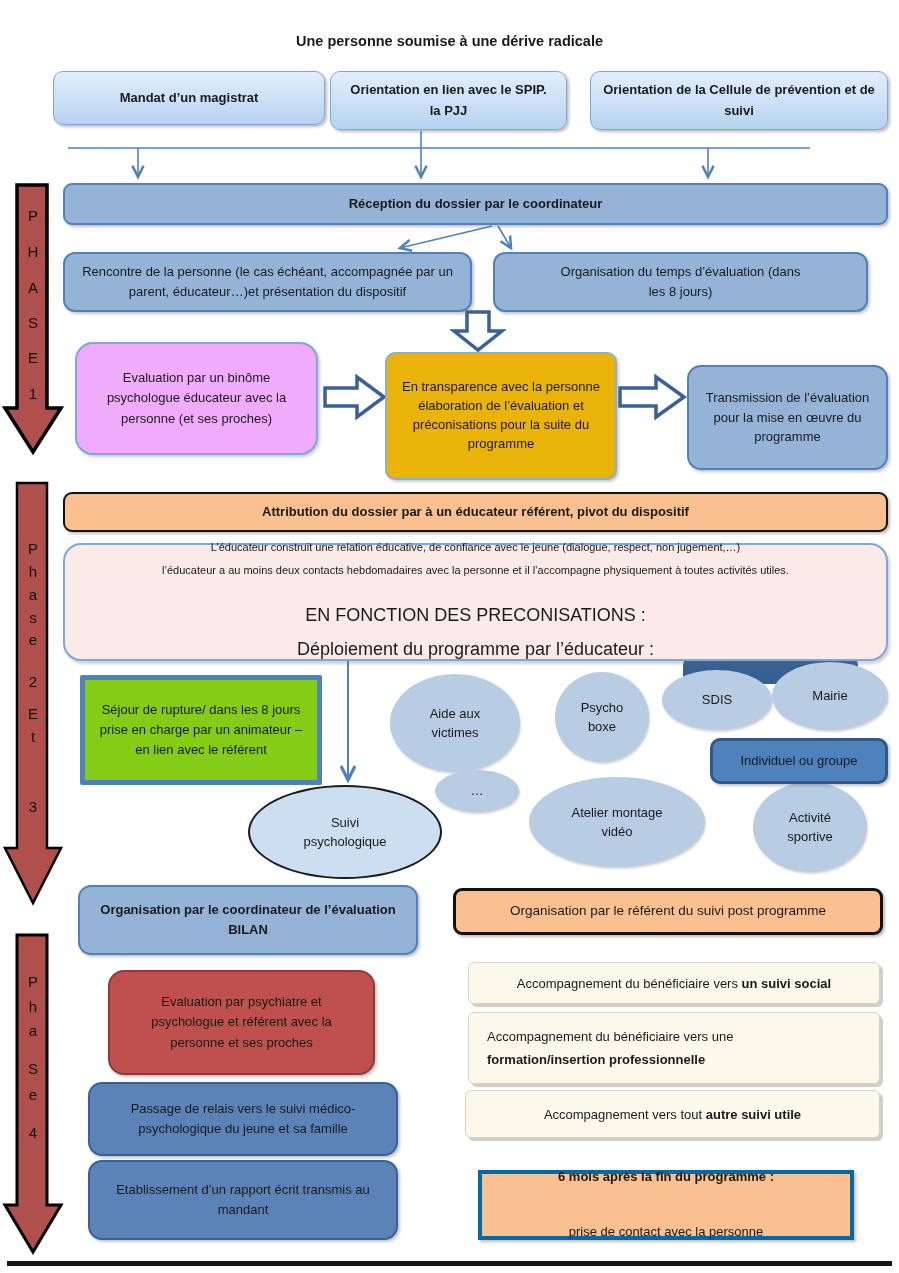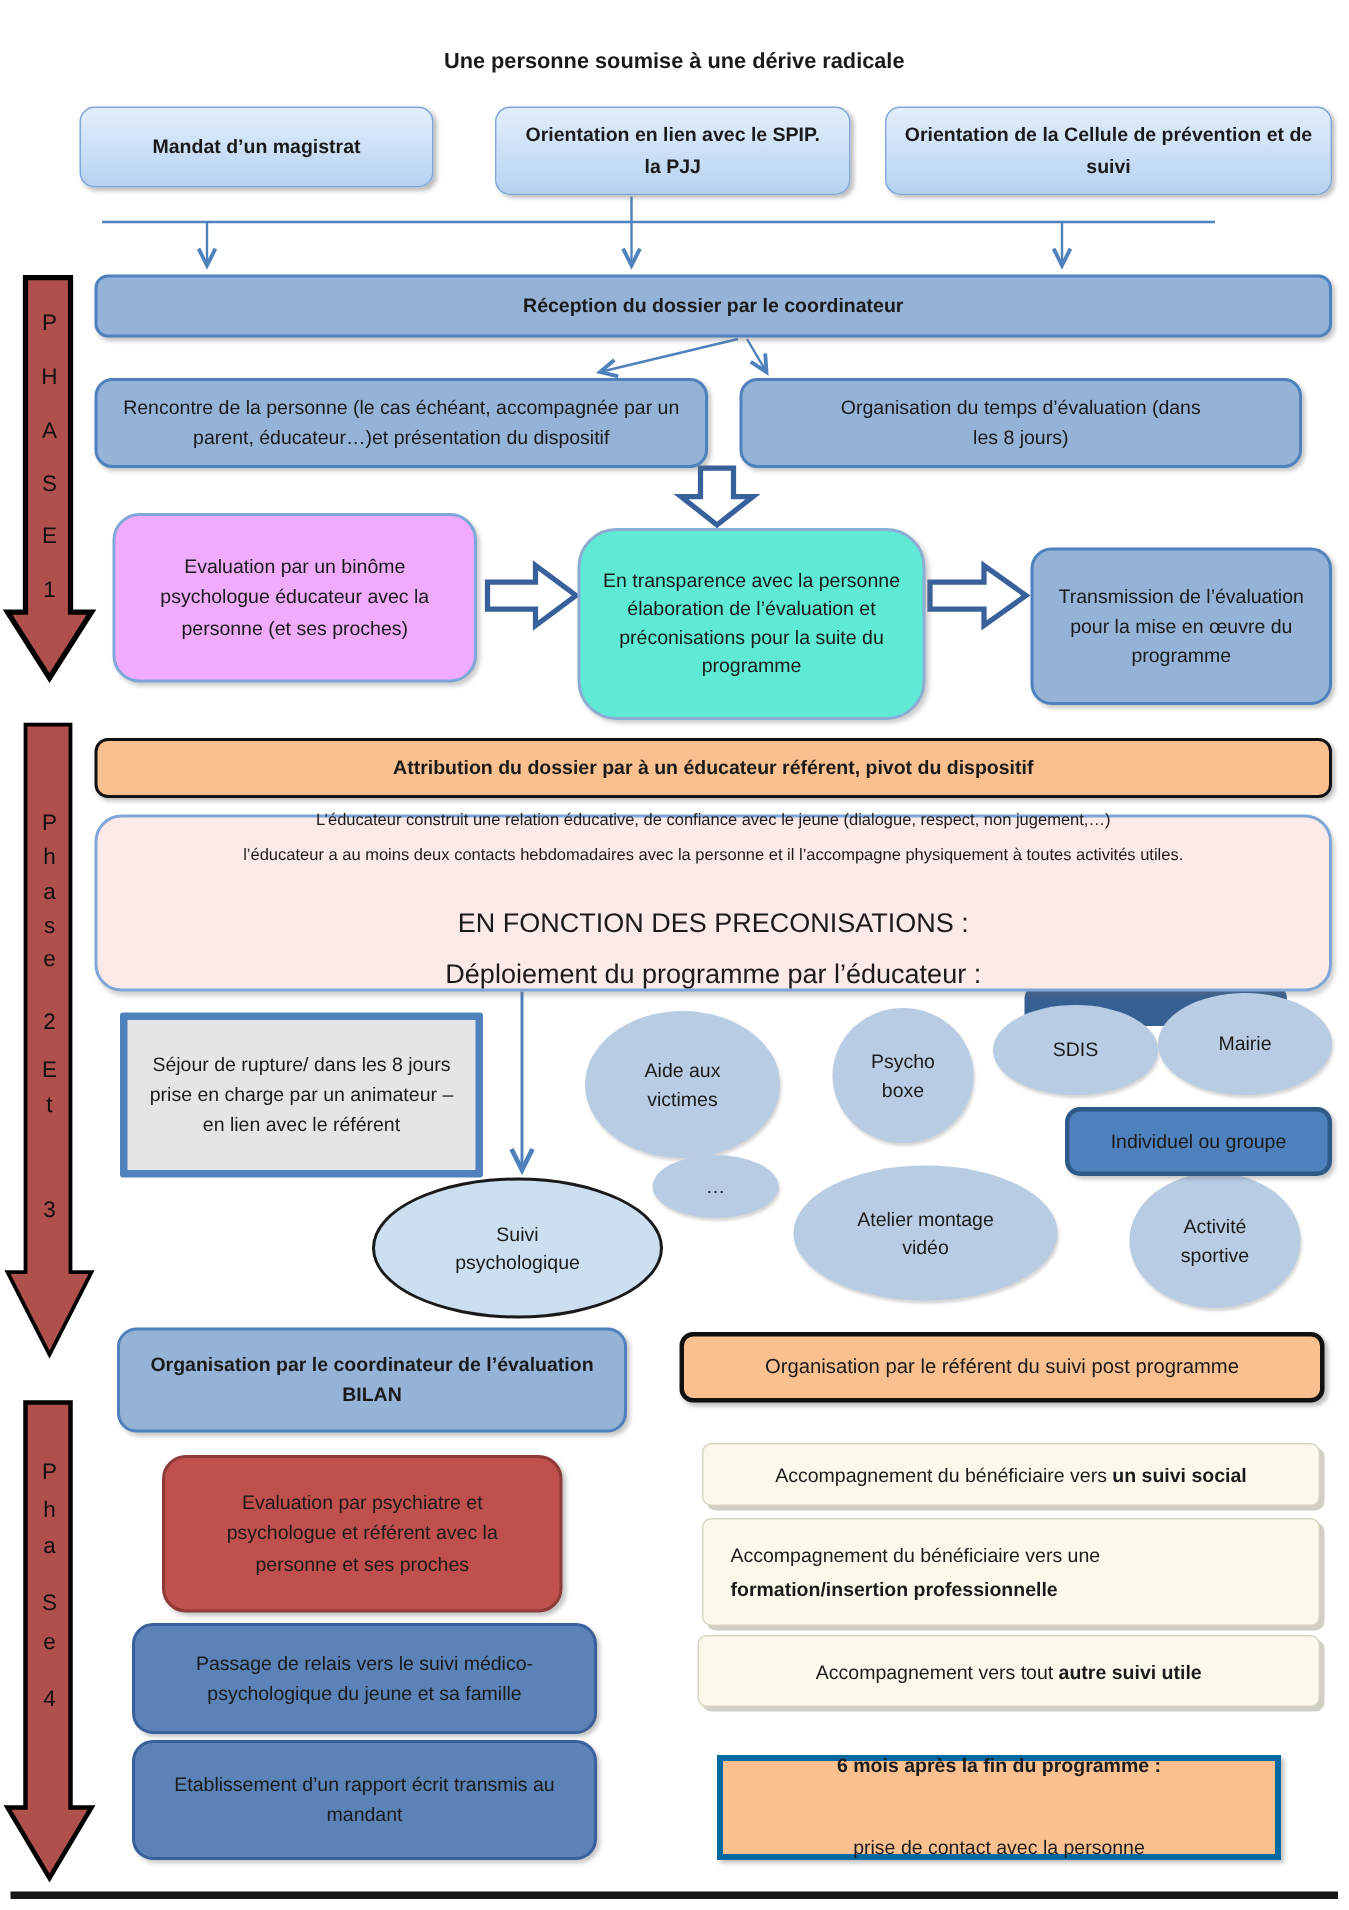--- a/index.html
+++ b/index.html
@@ -4,24 +4,24 @@
 <style>
   html,body{margin:0;padding:0;background:#ffffff;}
   .page{position:relative;width:899px;height:1273px;background:#fff;font-family:"Liberation Sans",sans-serif;color:#1a1a1a;overflow:hidden;}
   .overlay{position:absolute;left:0;top:0;z-index:1;}
   .box{position:absolute;box-sizing:border-box;display:flex;flex-direction:column;align-items:center;justify-content:center;text-align:center;font-size:13px;line-height:1.55;z-index:3;}
   .title{position:absolute;left:0;top:33px;width:899px;text-align:center;font-size:14.5px;font-weight:bold;z-index:3;}
   .topblue{background:linear-gradient(#e2eefb,#cfe2f7 45%,#b6d2f0);border:1.5px solid #7ea6d9;border-radius:10px;font-weight:bold;box-shadow:2px 2px 3px rgba(110,110,110,.45);}
   .medblue{background:#95b3d7;border:2px solid #4f81bd;border-radius:9px;box-shadow:2px 2px 3px rgba(110,110,110,.4);}
   .bold{font-weight:bold;}
   .lightblue{background:#f0abfc;border:2px solid #7ea6d9;border-radius:18px;box-shadow:2px 2px 3px rgba(110,110,110,.35);}
-  .pinkbox{background:#5eead4;border:2px solid #8cadd3;border-radius:26px;box-shadow:2px 2px 3px rgba(110,110,110,.35);}
+  .pinkbox{background:#eab308;border:2px solid #8cadd3;border-radius:10px;box-shadow:2px 2px 3px rgba(110,110,110,.35);}
   .orange{background:#fac090;border:2px solid #111;border-radius:9px;box-shadow:2px 2px 3px rgba(110,110,110,.45);}
   .lightpink{background:#fceae8;border:2px solid #7ea6d9;border-radius:18px;box-shadow:2px 3px 3px rgba(110,110,110,.3);}
-  .whitebox{background:#e5e5e5;border:5px solid #4f81bd;border-radius:2px;}
+  .whitebox{background:#84cc16;border:5px solid #4f81bd;border-radius:2px;}
   .ellipse{position:absolute;border-radius:50%;background:#b8cce4;display:flex;align-items:center;justify-content:center;text-align:center;font-size:13px;line-height:1.5;z-index:4;box-shadow:1px 2px 2px rgba(90,90,90,.25);}
   .darkblue{background:#5b83b8;border:2.5px solid #38609b;border-radius:14px;box-shadow:2px 2px 3px rgba(110,110,110,.4);}
   .individuel{background:#4f81bd;border:3px solid #2e5a88;border-radius:10px;z-index:4;box-shadow:2px 2px 3px rgba(110,110,110,.4);}
   .redbox{background:#bf504d;border:2px solid #8e3a38;border-radius:16px;box-shadow:2px 2px 3px rgba(110,110,110,.4);}
   .cream{background:#fdf8ec;border:1px solid #d9d4c2;border-radius:6px;box-shadow:3px 3px 0 rgba(170,166,150,.55);}
   .blackborder{border:4px solid #0369a1;border-radius:0;gap:32px;}
   .hiddenbar{position:absolute;left:683px;top:658px;width:175px;height:26px;background:#376092;border-radius:7px;z-index:2;}
   .pl{position:absolute;left:21px;width:24px;text-align:center;font-size:15px;color:#111;z-index:5;}
   .blk{display:block;}
   .bottomrule{position:absolute;left:7px;top:1261px;width:885px;height:5px;background:#161616;z-index:3;}
@@ -78,21 +78,21 @@
 
   <span class="pl" style="top:973px">P</span>
   <span class="pl" style="top:998px">h</span>
   <span class="pl" style="top:1022px">a</span>
   <span class="pl" style="top:1060px">S</span>
   <span class="pl" style="top:1086px">e</span>
   <span class="pl" style="top:1124px">4</span>
 
   <div class="title">Une personne soumise à une dérive radicale</div>
 
-  <div class="box topblue" style="left:53px;top:71px;width:236px;height:54px;">Mandat d’un magistrat</div>
+  <div class="box topblue" style="left:53px;top:71px;width:272px;height:54px;">Mandat d’un magistrat</div>
   <div class="box topblue" style="left:330px;top:71px;width:237px;height:59px;padding:0 18px;">Orientation en lien avec le SPIP. la PJJ</div>
   <div class="box topblue" style="left:590px;top:71px;width:298px;height:59px;padding:0 6px;">Orientation de la Cellule de prévention et de suivi</div>
 
   <div class="box medblue bold" style="left:63px;top:183px;width:825px;height:42px;">Réception du dossier par le coordinateur</div>
   <div class="box medblue" style="left:63px;top:252px;width:409px;height:60px;padding:0 12px;border-radius:12px;">Rencontre de la personne (le cas échéant, accompagnée par un parent, éducateur…)et présentation du dispositif</div>
   <div class="box medblue" style="left:493px;top:252px;width:375px;height:60px;padding:0 60px;border-radius:12px;">Organisation du temps d’évaluation (dans les 8 jours)</div>
   <div class="box lightblue" style="left:75px;top:342px;width:243px;height:113px;padding:0 20px;">Evaluation par un binôme psychologue éducateur avec la personne (et ses proches)</div>
   <div class="box pinkbox" style="left:385px;top:352px;width:232px;height:128px;padding:0 14px;line-height:1.45;">En transparence avec la personne élaboration de l’évaluation et préconisations pour la suite du programme</div>
   <div class="box medblue" style="left:687px;top:365px;width:201px;height:105px;padding:0 10px;border-radius:14px;line-height:1.5;">Transmission de l’évaluation pour la mise en œuvre du programme</div>
 

